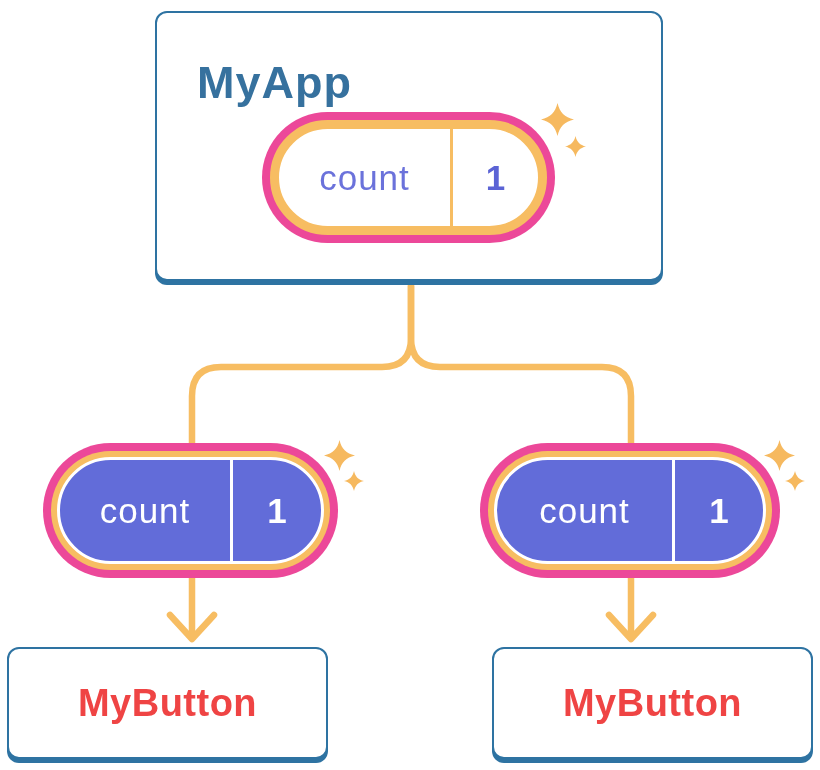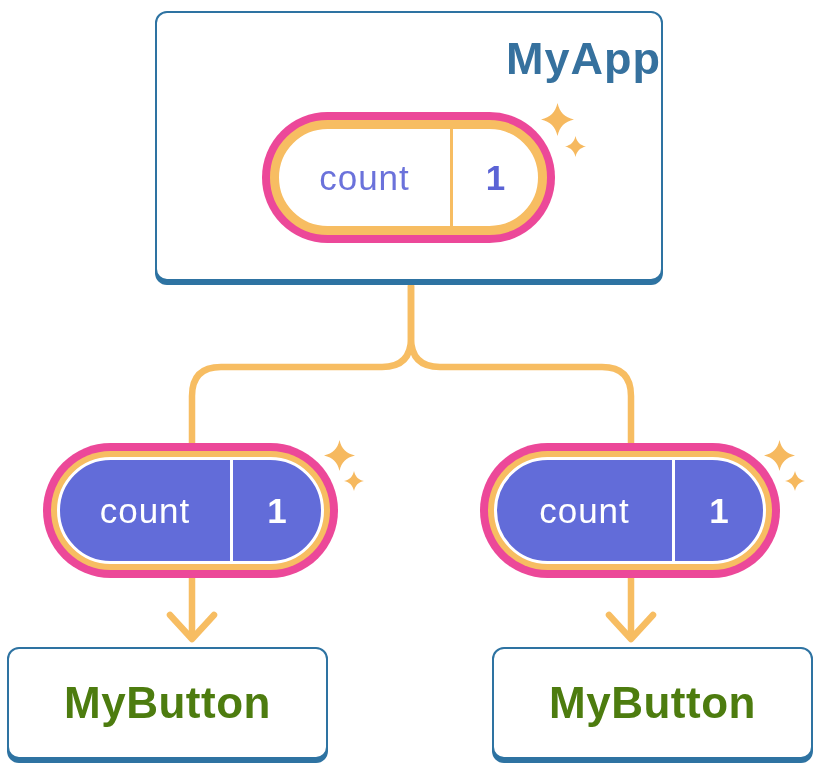--- a/index.html
+++ b/index.html
@@ -15,27 +15,27 @@
 
   
   .card{
     position:absolute;background:#ffffff;
     border:2.5px solid #2E73A2;border-radius:12px;
     box-shadow:0 4px 0 0 #2E73A2;
     z-index:2;
   }
   .parent-card{left:155px;top:11px;width:508px;height:270px;}
   .card-title{
-    position:absolute;left:0;right:0;top:20px;text-align:right;
-    font-size:45px;font-weight:600;letter-spacing:1px;color:#36719E;
+    position:absolute;left:0;right:0;top:44px;text-align:left;
+    font-size:45px;font-weight:600;letter-spacing:1px;color:#36719E;padding-left:40px;
   }
   .child-card{top:647px;width:321px;height:112px;display:flex;align-items:center;justify-content:center;}
   .child-card.left{left:7px;}
   .child-card.right{left:492px;}
-  .child-title{font-size:44px;font-weight:600;letter-spacing:.5px;color:#4d7c0f;}
+  .child-title{font-size:38px;font-weight:600;letter-spacing:.5px;color:#ef4444;}
 
   
   .pill-outer{
     position:absolute;z-index:3;background:#ec4899;border-radius:999px;
     padding:8px;display:flex;
   }
   .pill-top{left:262px;top:112px;width:293px;height:131px;}
   .pill-left{left:43px;top:443px;width:295px;height:135px;}
   .pill-right{left:480px;top:443px;width:300px;height:135px;}
 

